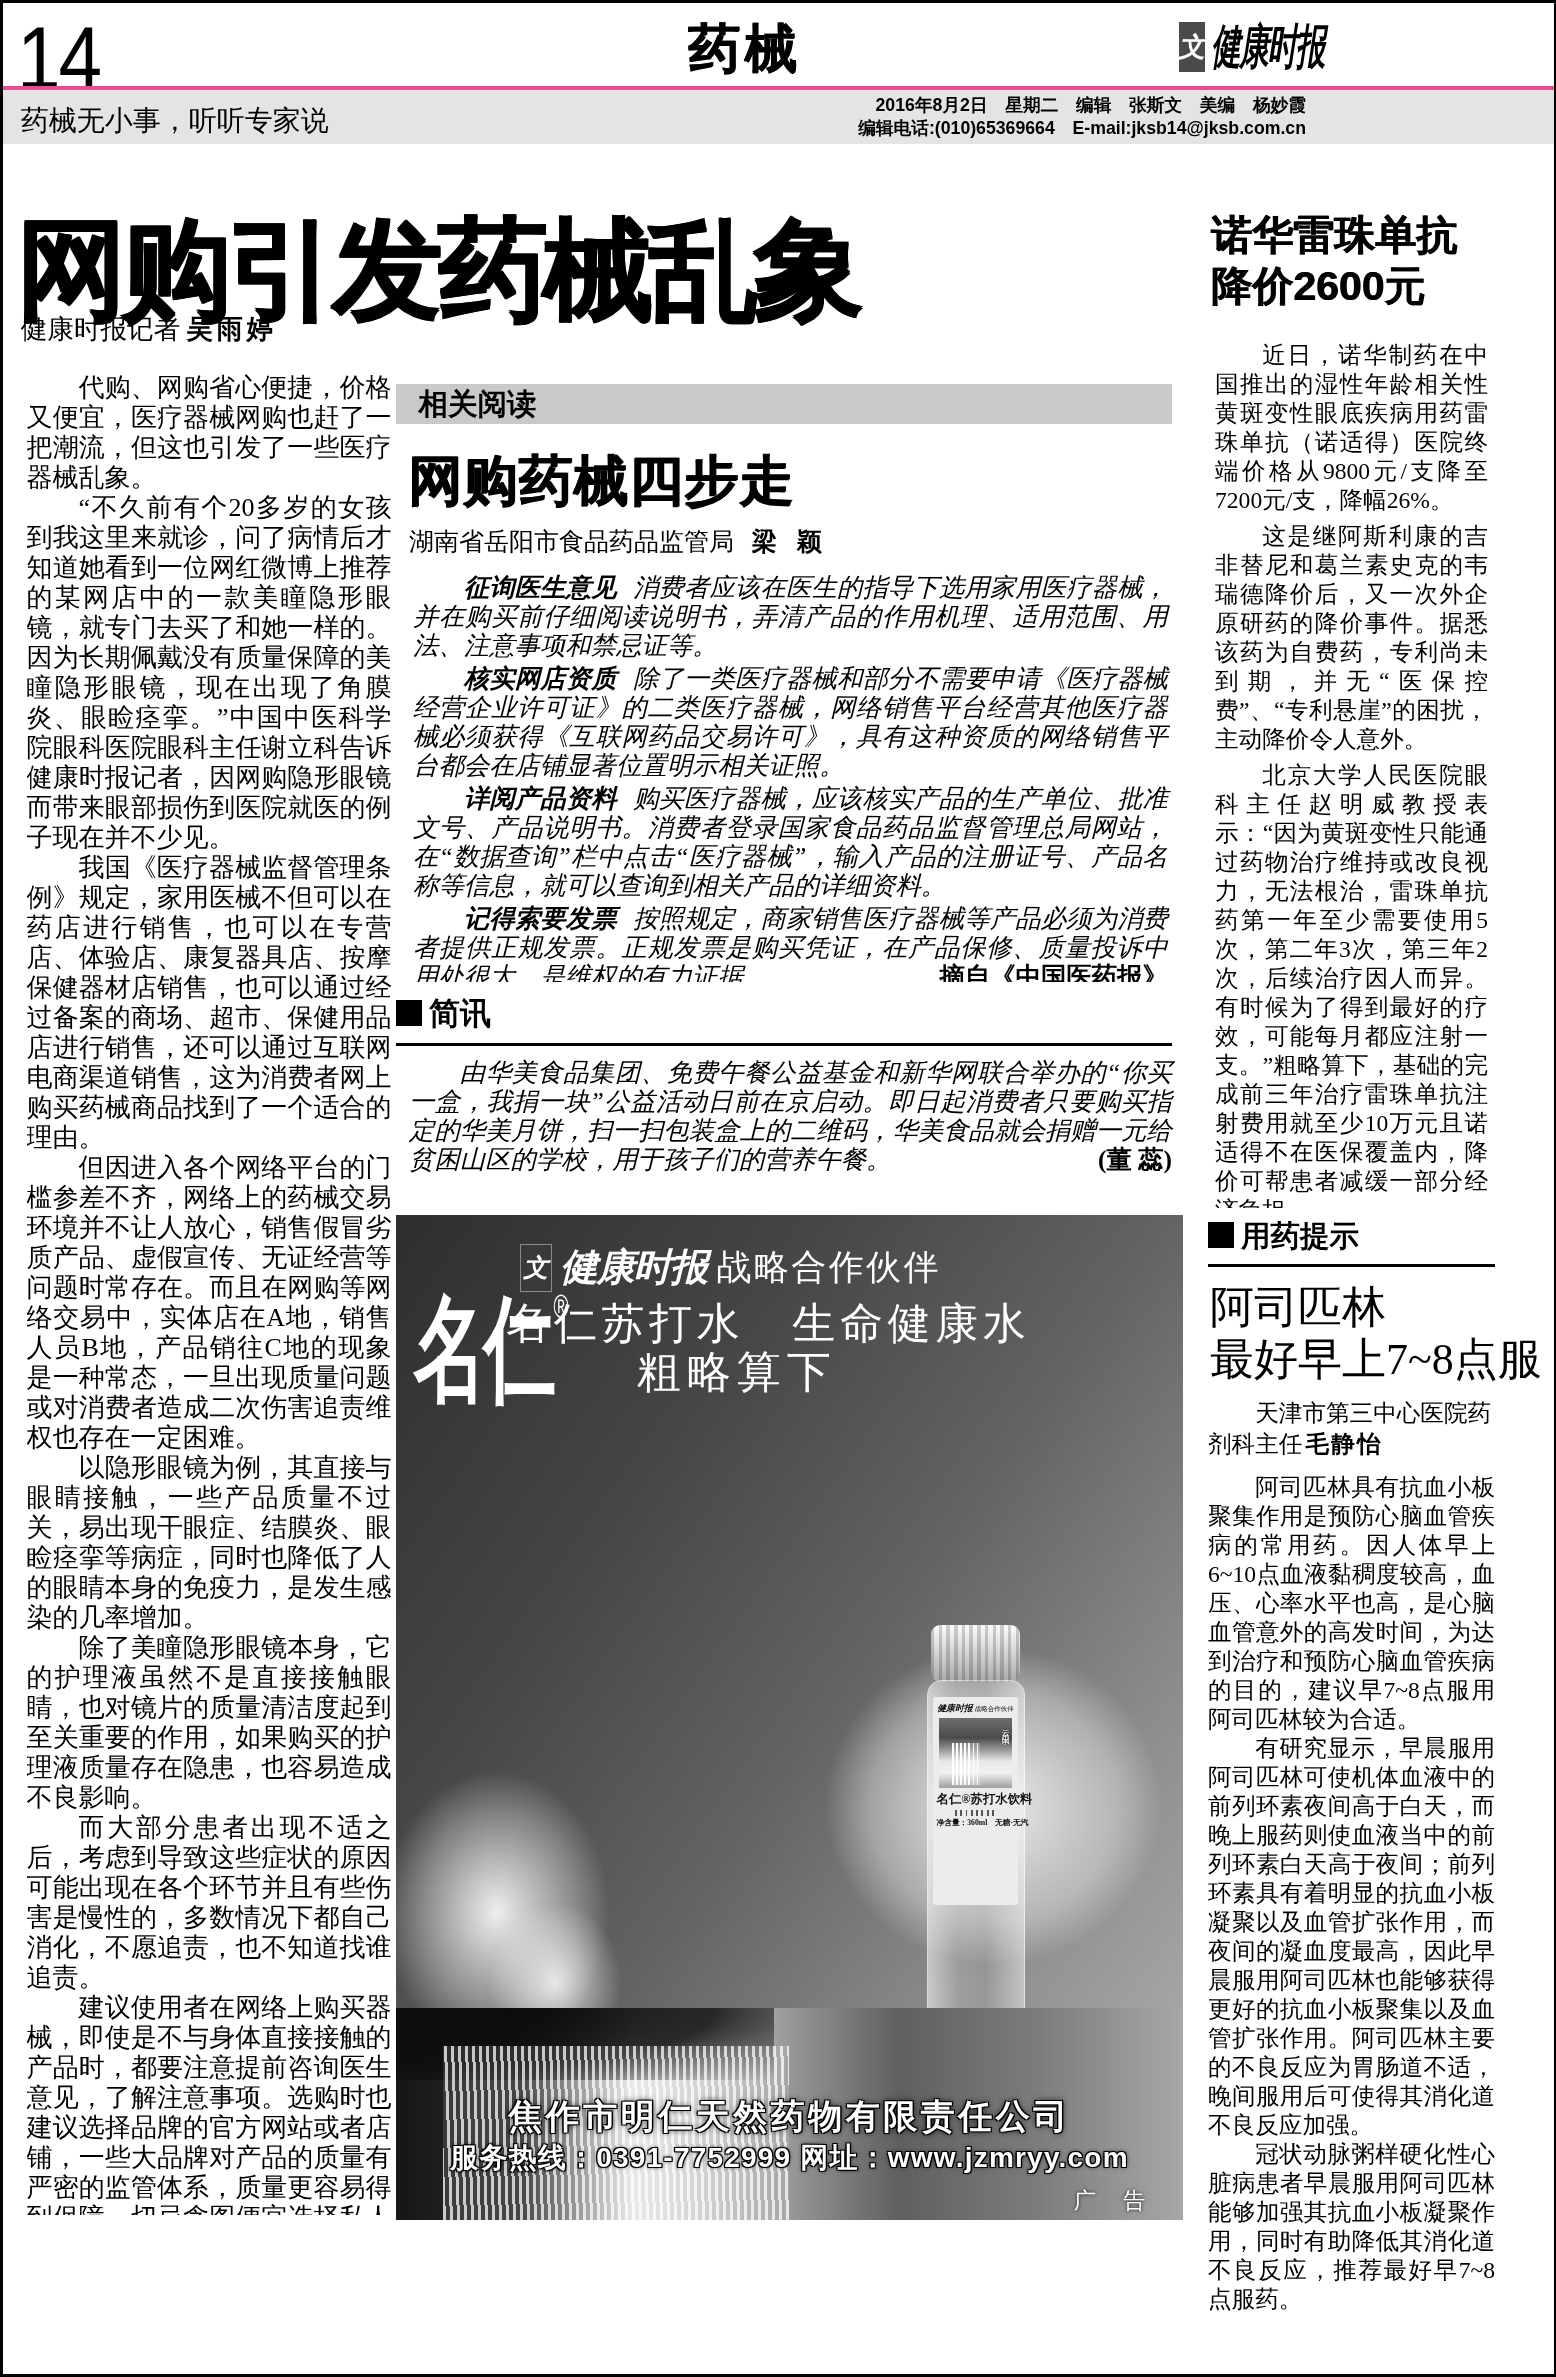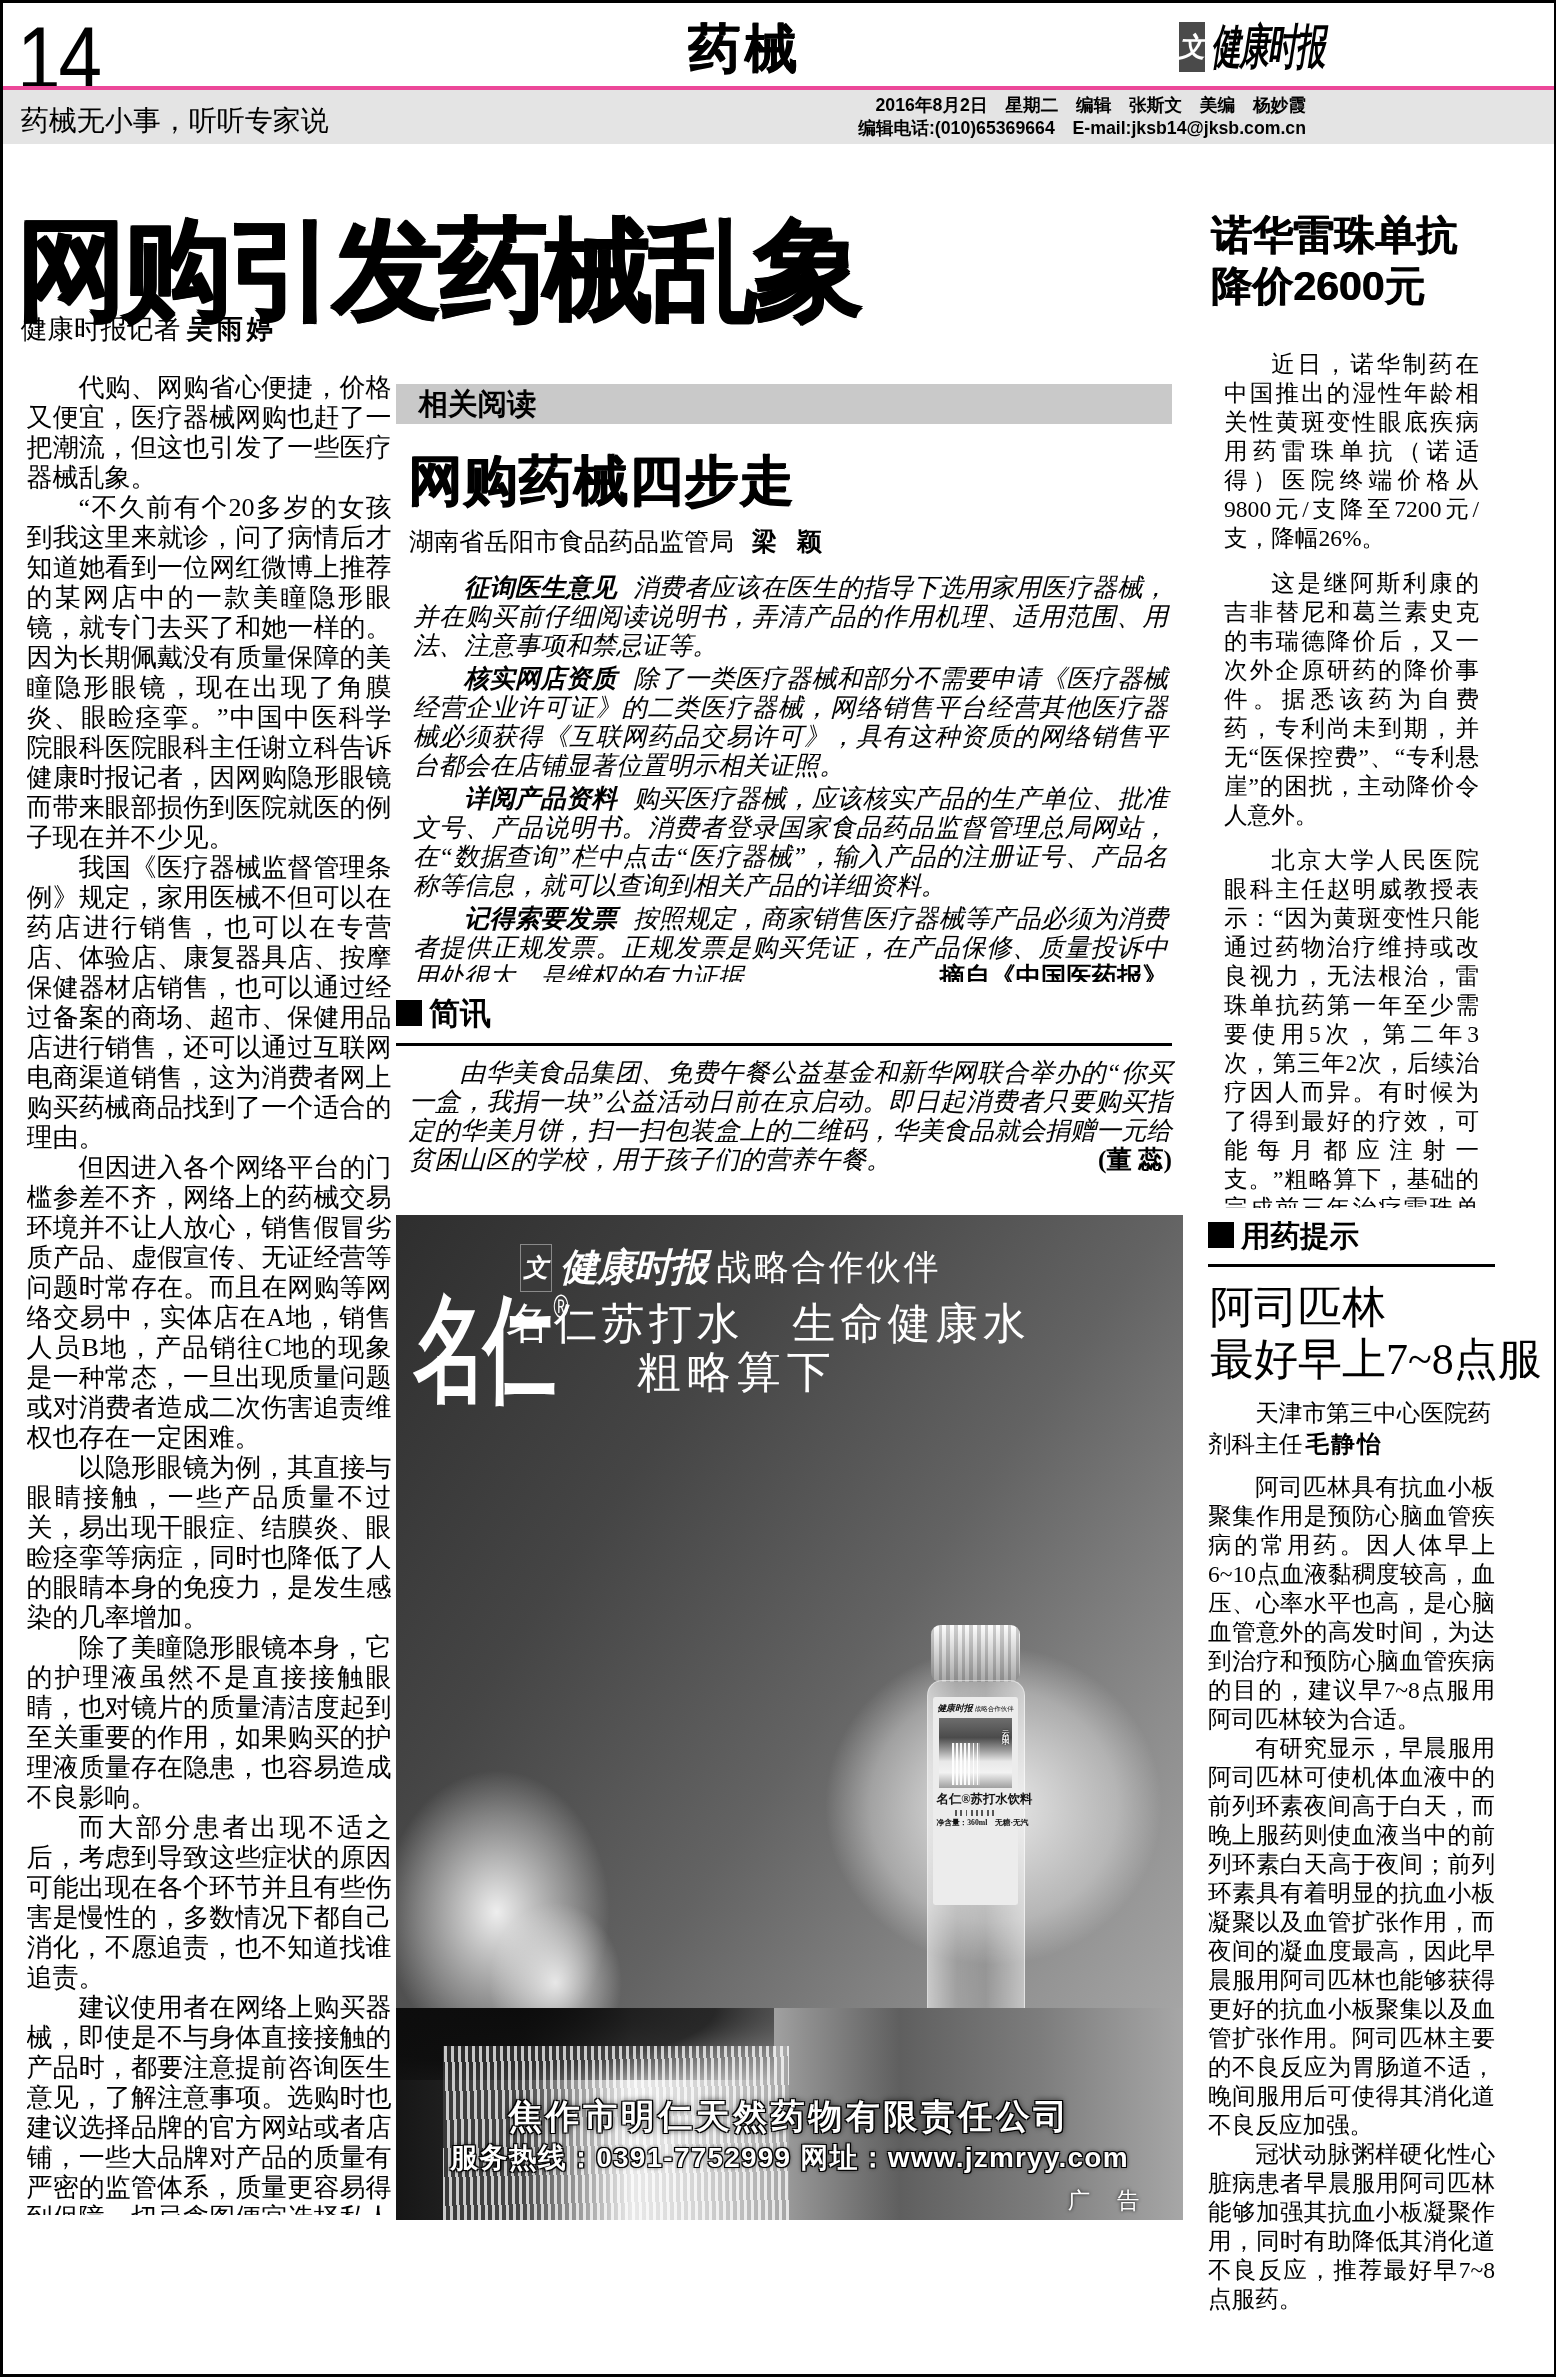--- a/index.html
+++ b/index.html
@@ -99,28 +99,28 @@
   .ad-falls::before{content:"";position:absolute;left:0;top:0;width:48%;height:34%;
       background:radial-gradient(ellipse at 30% 0%,#0c0c0c 0%,rgba(12,12,12,.85) 55%,rgba(12,12,12,0) 100%);}
   .ad-falls::after{content:"";position:absolute;left:6%;top:18%;width:44%;height:82%;opacity:.85;
       background:repeating-linear-gradient(88deg,rgba(255,255,255,.9) 0 3px,rgba(255,255,255,.15) 3px 7px);}
   .ad-company{position:absolute;left:0;width:100%;top:86px;text-align:center;font-size:34px;font-weight:bold;
       letter-spacing:3.5px;color:#fff;z-index:2;font-family:"Liberation Sans","DejaVu Sans",sans-serif;
       text-shadow:1.2px 1.2px 0 #000,-1.2px 1.2px 0 #000,1.2px -1.2px 0 #000,-1.2px -1.2px 0 #000,0 0 5.9px #000;}
   .ad-hotline{position:absolute;left:0;width:100%;top:131px;text-align:center;font-size:28px;font-weight:bold;
       letter-spacing:1.2px;color:#fff;z-index:2;font-family:"Liberation Sans","DejaVu Sans",sans-serif;
       text-shadow:1.2px 1.2px 0 #000,-1.2px 1.2px 0 #000,1.2px -1.2px 0 #000,-1.2px -1.2px 0 #000,0 0 4.7px #000;}
-  .ad-mark{position:absolute;right:33px;top:177px;font-size:22.4px;color:#fff;letter-spacing:10.6px;z-index:2;
+  .ad-mark{position:absolute;right:27px;top:177px;font-size:22.4px;color:#fff;letter-spacing:10.6px;z-index:2;
       text-shadow:0 0 3.5px #000;}
   
   .nov-title{position:absolute;left:1208px;top:207px;font-family:"Liberation Sans","DejaVu Sans",sans-serif;
       font-size:41px;font-weight:900;line-height:51px;text-shadow:0.9px 0 #000;}
   .nov-body{position:absolute;left:1205px;top:331px;width:287px;font-size:23.6px;line-height:29px;
       text-align:justify;max-height:874px;overflow:hidden;}
-  .nov-body p{margin:16px;text-indent:2em;}
+  .nov-body p{margin:7px;text-indent:2em;}
   .tips-head{position:absolute;left:1205px;top:1214px;width:287px;border-bottom:3.5px solid #000;
       padding-bottom:7px;font-size:29.5px;font-weight:900;font-family:"Liberation Sans","DejaVu Sans",sans-serif;}
   .tips-title{position:absolute;left:1207px;top:1279px;font-size:44px;line-height:52px;font-weight:400;}
   .tips-byline{position:absolute;left:1205px;top:1395px;width:287px;font-size:23.6px;line-height:31px;
       text-indent:2em;margin:0;}
   .tips-byline b{letter-spacing:2.4px;margin-left:3px;}
   .tips-body{position:absolute;left:1205px;top:1470px;width:287px;font-size:23.6px;line-height:29px;
       text-align:justify;max-height:862px;overflow:hidden;}
   .tips-body p{margin:0;text-indent:2em;}
 </style>

